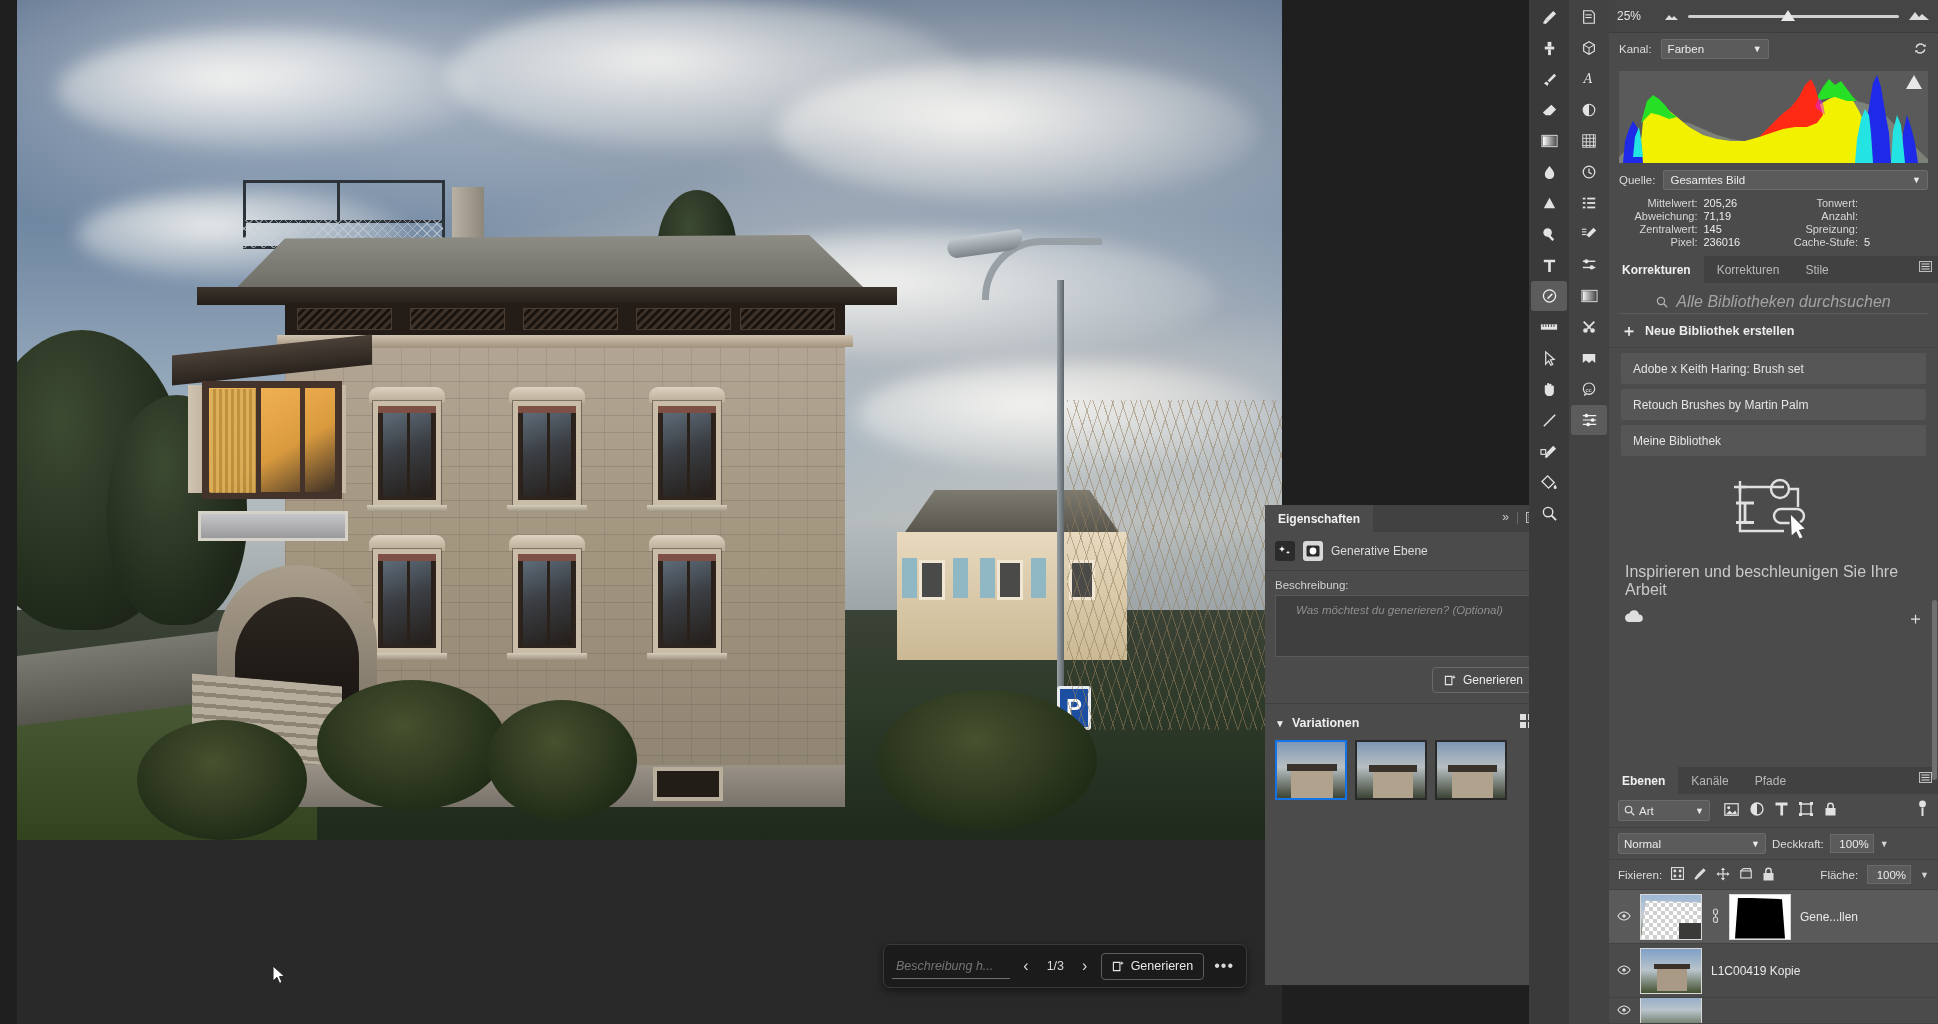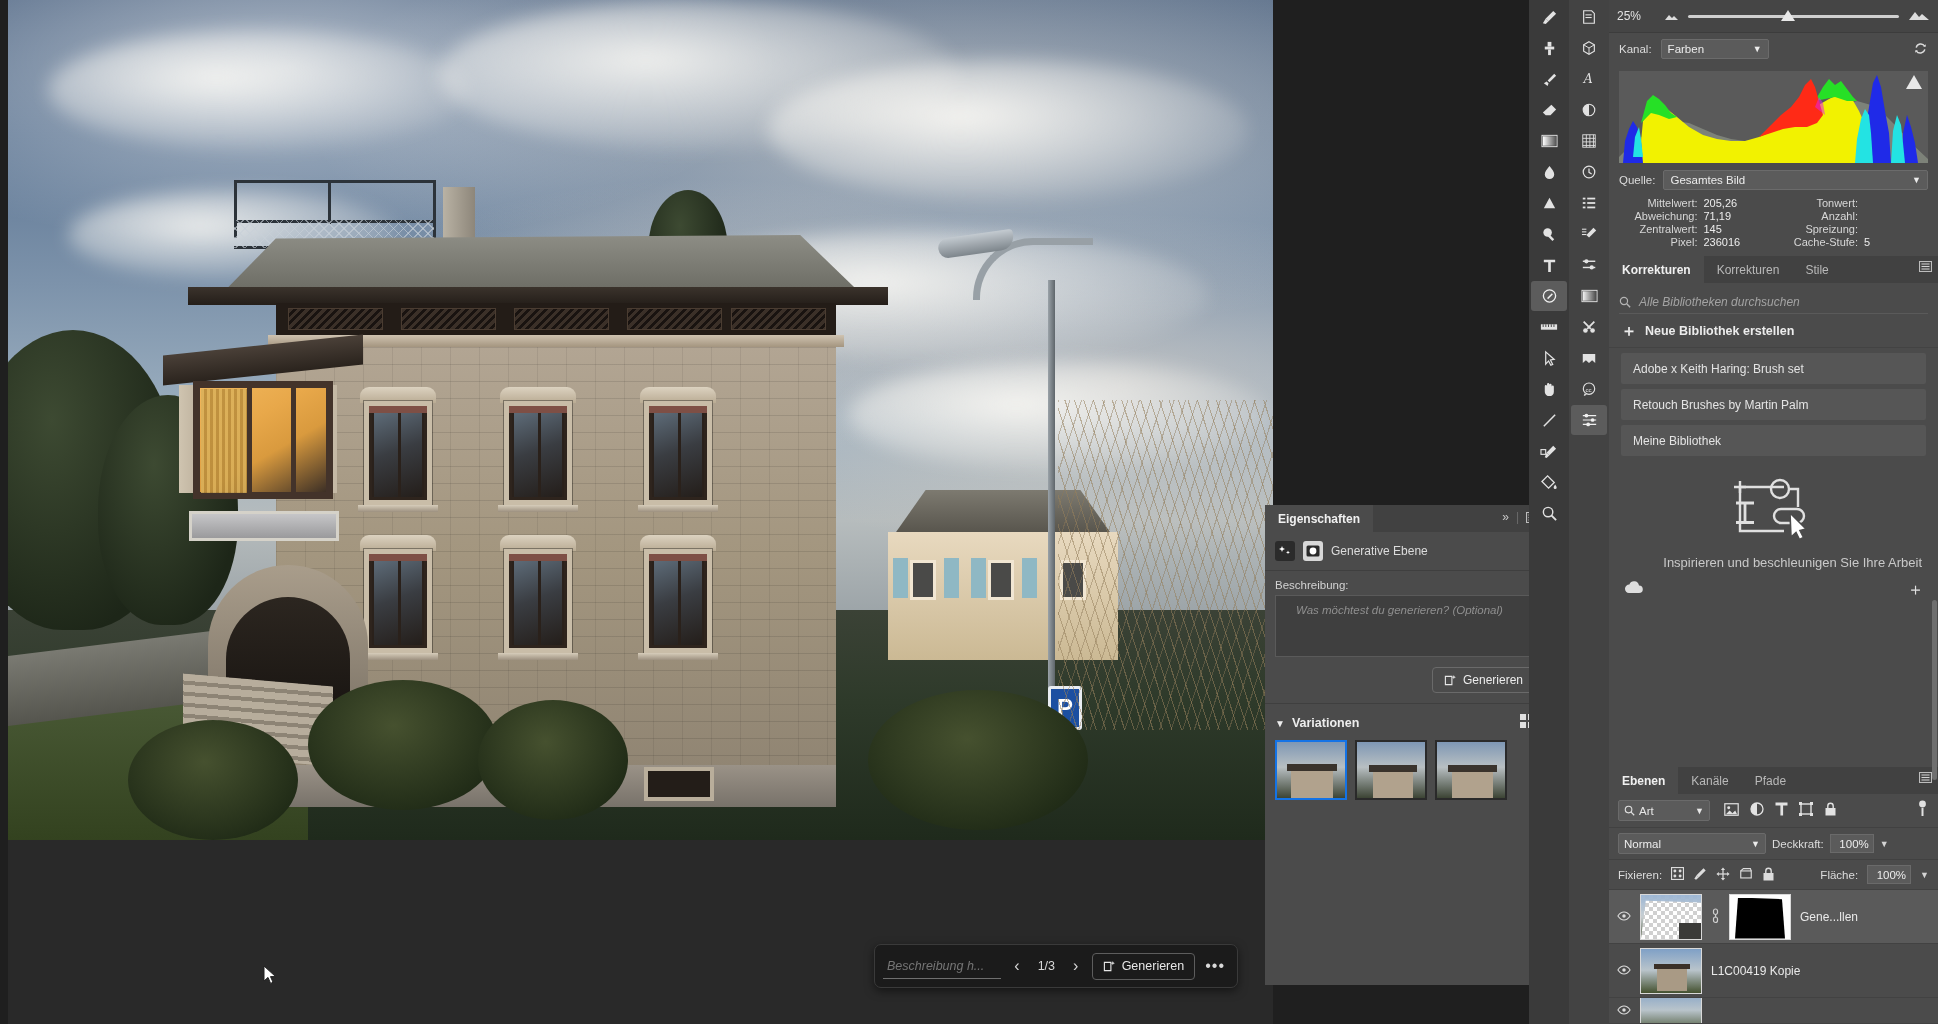--- a/index.html
+++ b/index.html
@@ -7,21 +7,21 @@
     width: 1938px; height: 1024px;
     background: #1f1f1f;
     font-family: "Liberation Sans", sans-serif;
     overflow: hidden;
     -webkit-font-smoothing: antialiased;
   }
   #app { position: relative; width: 1938px; height: 1024px; }
 
   
   .canvas-area {
-    position: absolute; left: 8px; top: 0; width: 1265px; height: 1024px;
+    position: absolute; left: 17px; top: 0; width: 1265px; height: 1024px;
     background: #292929;
   }
   .photo {
     position: absolute; left: 0; top: 0; width: 1265px; height: 840px;
     overflow: hidden;
     background: #46566b;
   }
   
   .sky {
     position:absolute; inset:0;
@@ -342,32 +342,32 @@
   }
   .stat { display:flex; gap:6px; }
   .stat .k { flex:1; text-align:right; }
   .stat .v { width:64px; text-align:left; color:#ececec; }
   .kanal-row {
     display:flex; align-items:center; gap:9px; padding:6px 10px 4px; color:#dcdcdc; font-size:11.5px;
   }
 
   .libsearch {
     display:flex; align-items:center; gap:8px; margin:7px 10px 0; height:24px;
-    border-bottom:1px solid #5a5a5a; color:#a3a3a3; font-size:12px; font-style:italic;
+    border-bottom:1px solid #5a5a5a; color:#a3a3a3; font-size:16px; font-style:italic;justify-content:center;
   }
   .newlib {
     display:flex; align-items:center; gap:8px; padding:10px 12px 9px;
     color:#ececec; font-size:12.5px; font-weight:bold; border-bottom:1px solid #434343;
   }
   .libitem {
     margin:5px 12px; height:31px; background:#565656; display:flex; align-items:center;
     padding:0 12px; color:#e4e4e4; font-size:12px; border-radius:2px;
   }
   .promo { text-align:center; padding:14px 0 6px; }
-  .promo-cap { color:#c9c9c9; font-size:13px; text-align:right; padding:0 16px 6px; }
+  .promo-cap { color:#c9c9c9; font-size:16px; text-align:left; padding:0 16px 6px;margin-top:8px; }
   .promo-bar {
     display:flex; align-items:center; justify-content:space-between; padding:2px 14px 8px;
     color:#e0e0e0; font-size:14px;
   }
 
   .layers-filter {
     display:flex; align-items:center; gap:8px; padding:6px 9px; border-bottom:1px solid #414141;
   }
   .filter-sel {
     width:92px; height:21px; background:#5b5b5b; border:1px solid #6a6a6a; border-radius:2px;

